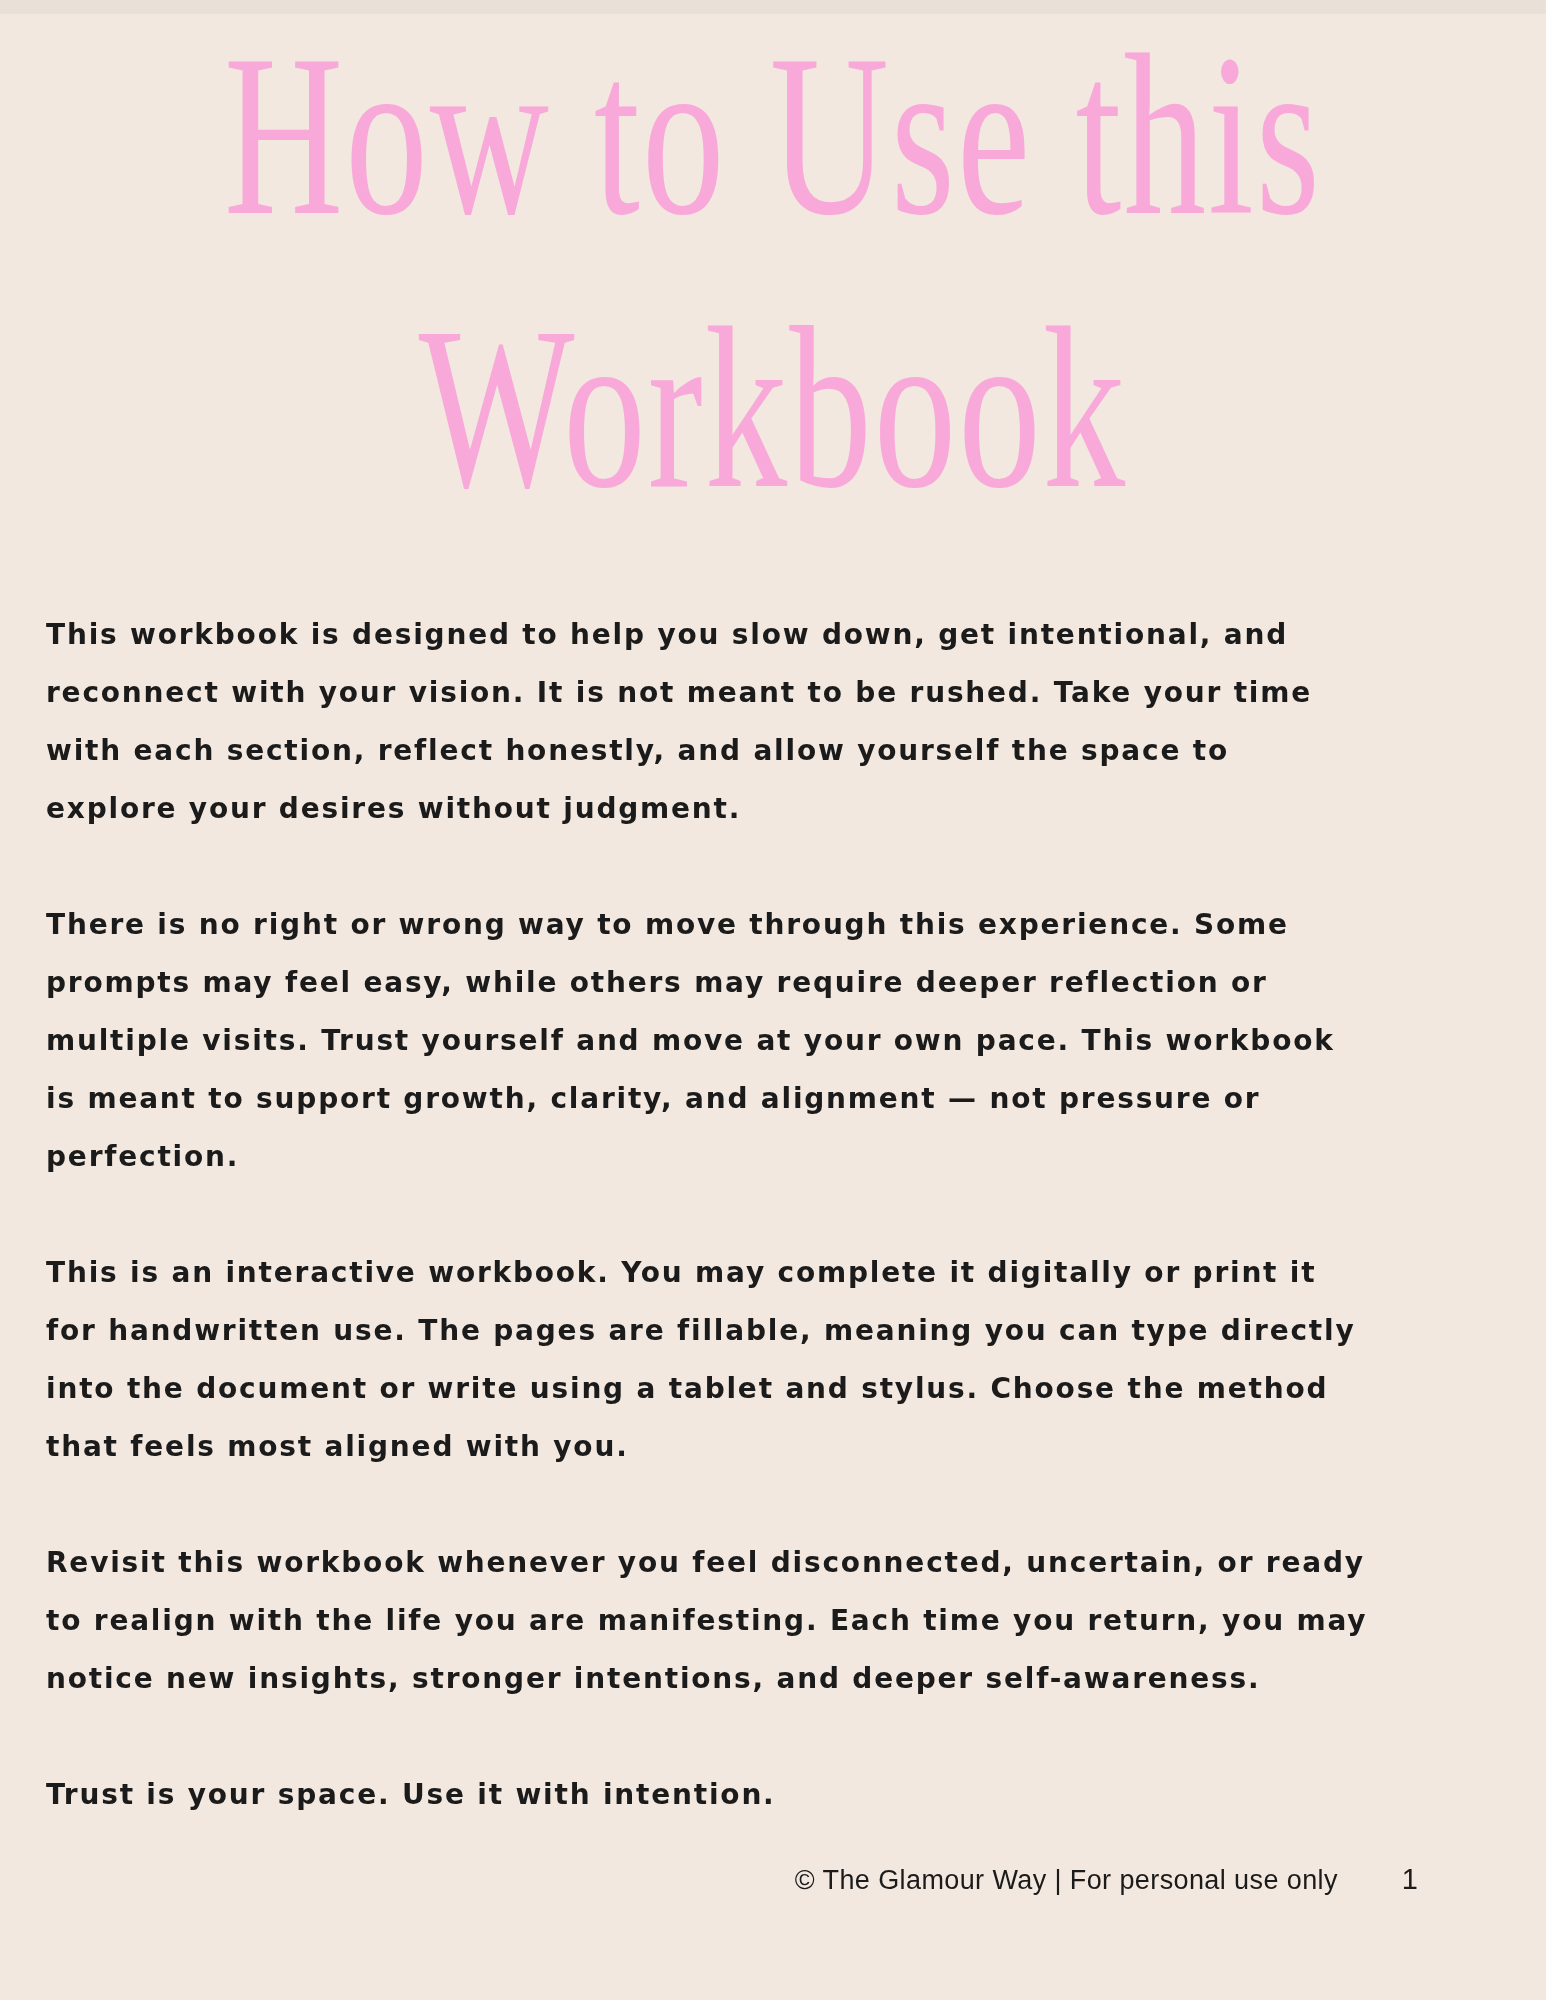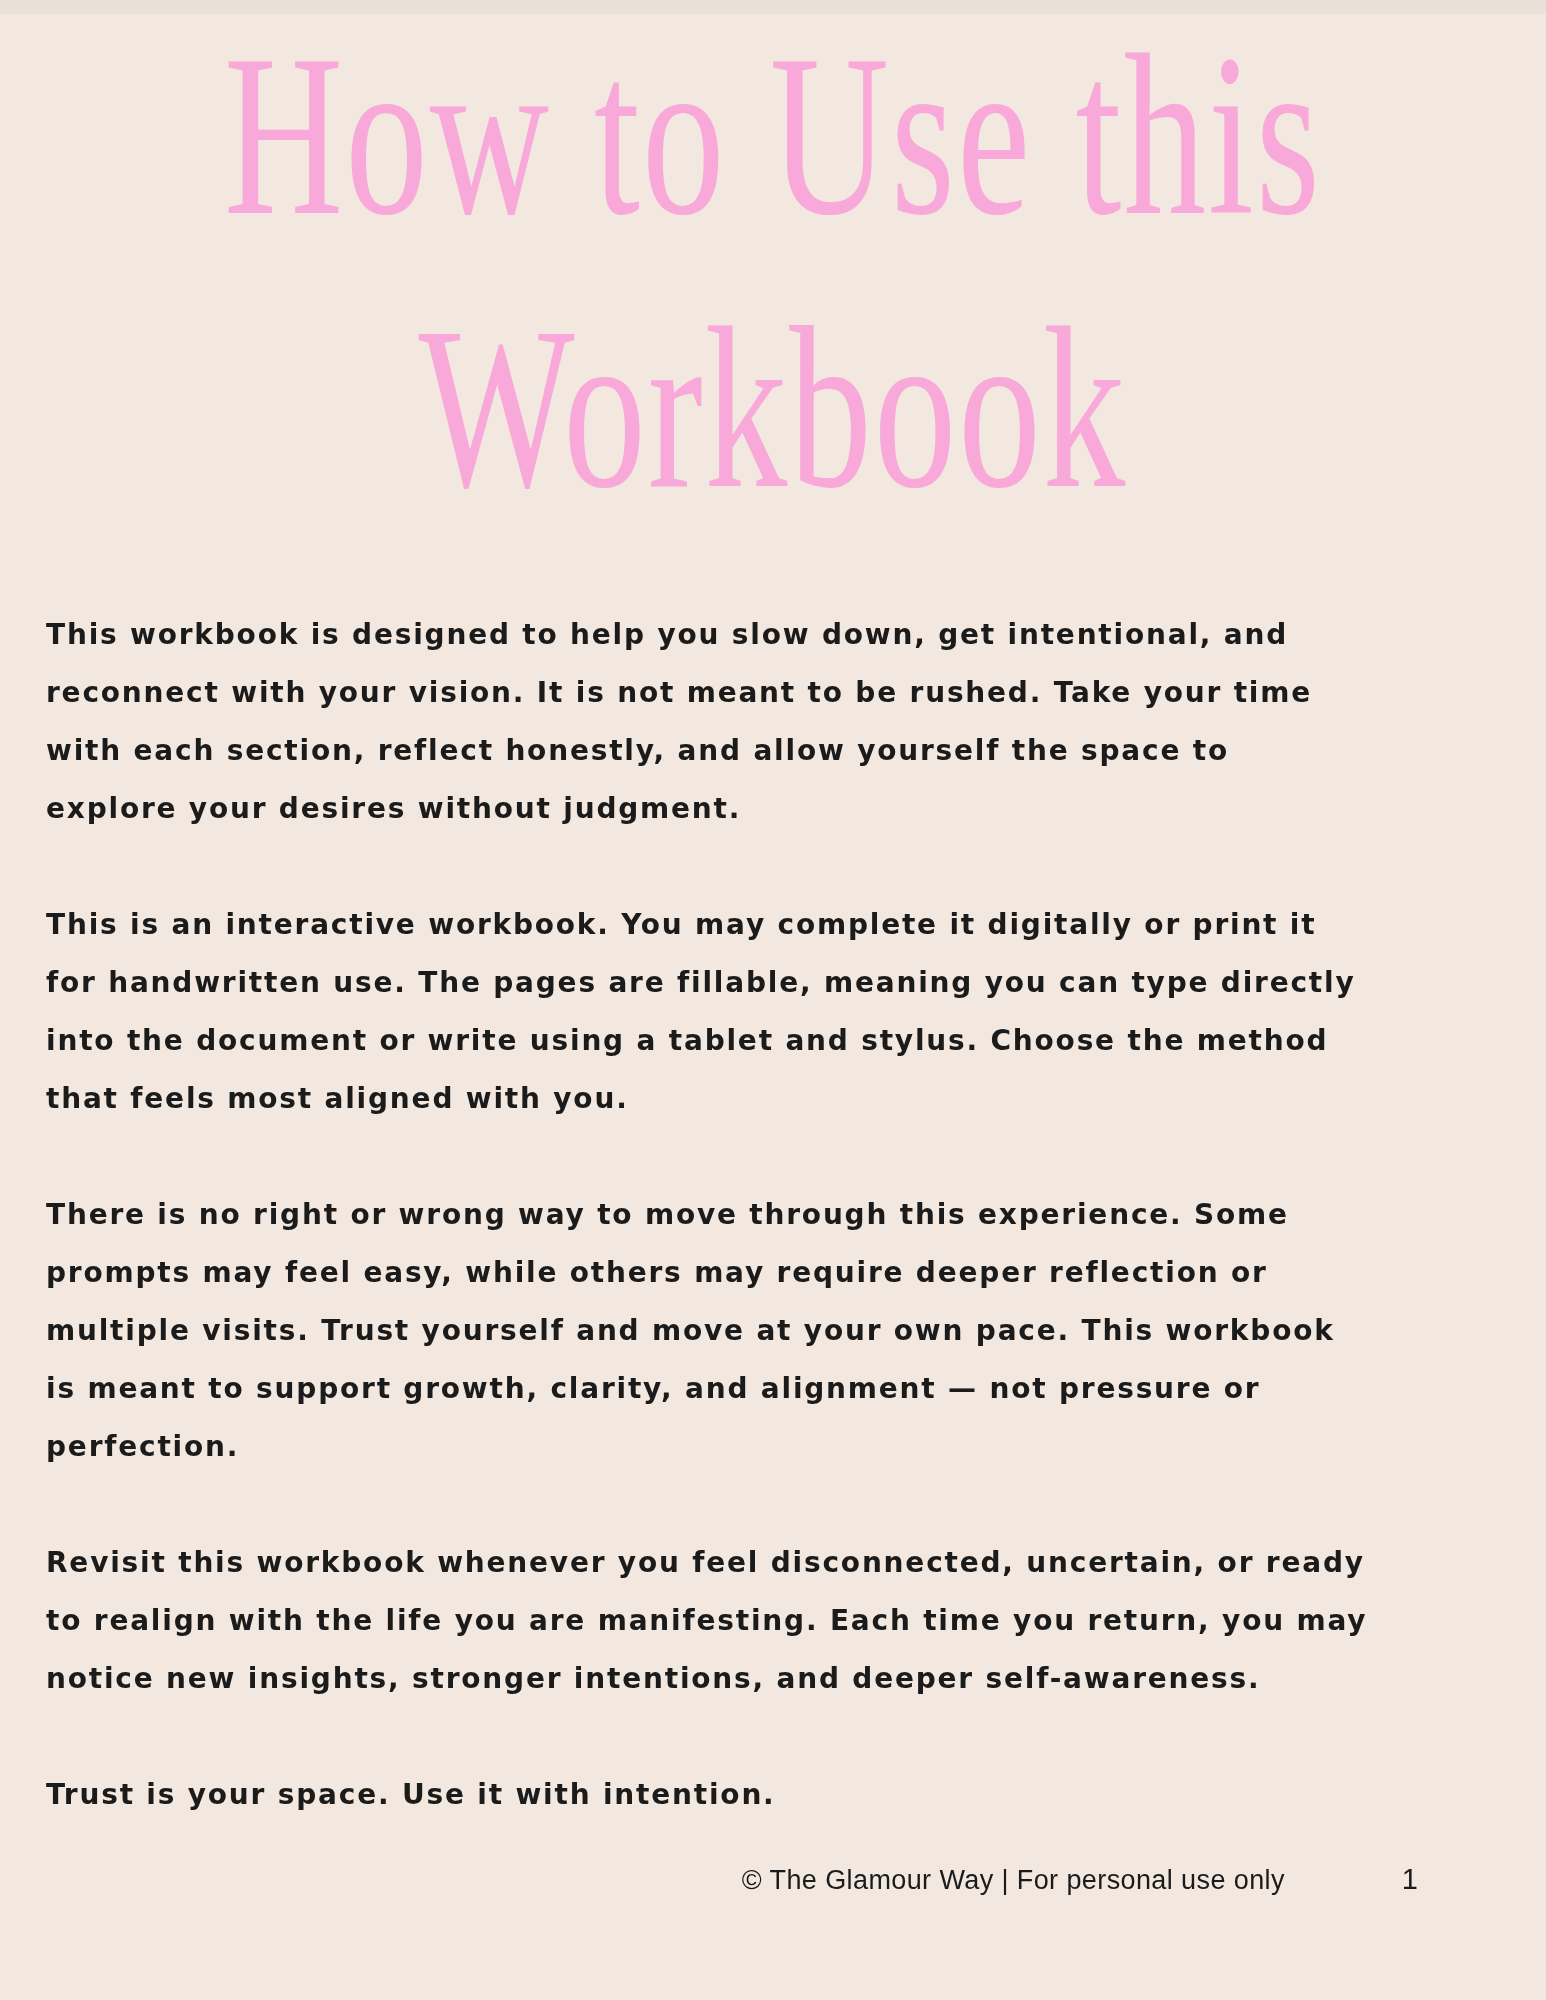--- a/index.html
+++ b/index.html
@@ -48,21 +48,21 @@
     margin-bottom: 0;
   }
   .footer {
     position: absolute;
     top: 1849px;
     left: 9px;
     right: 128px;
     display: flex;
     justify-content: flex-end;
     align-items: baseline;
-    gap: 117px;
+    gap: 64px;
     font-family: "Liberation Sans", sans-serif;
     color: var(--text-dark, #1B1B1B);
   }
   .footer .copyright {
     font-size: 27px;
     letter-spacing: 0.4px;
   }
   .footer .page-number {
     font-size: 29px;
   }
@@ -73,29 +73,29 @@
 <div class="page">
 
   <h1 class="title">How to Use this
 Workbook</h1>
 
   <main class="body-copy">
     <p>This workbook is designed to help you slow down, get intentional, and
 reconnect with your vision. It is not meant to be rushed. Take your time
 with each section, reflect honestly, and allow yourself the space to
 explore your desires without judgment.</p>
-    <p>This is an interactive workbook. You may complete it digitally or print it
-for handwritten use. The pages are fillable, meaning you can type directly
-into the document or write using a tablet and stylus. Choose the method
-that feels most aligned with you.</p>
     <p>There is no right or wrong way to move through this experience. Some
 prompts may feel easy, while others may require deeper reflection or
 multiple visits. Trust yourself and move at your own pace. This workbook
 is meant to support growth, clarity, and alignment — not pressure or
 perfection.</p>
+    <p>This is an interactive workbook. You may complete it digitally or print it
+for handwritten use. The pages are fillable, meaning you can type directly
+into the document or write using a tablet and stylus. Choose the method
+that feels most aligned with you.</p>
     <p>Revisit this workbook whenever you feel disconnected, uncertain, or ready
 to realign with the life you are manifesting. Each time you return, you may
 notice new insights, stronger intentions, and deeper self-awareness.</p>
     <p>Trust is your space. Use it with intention.</p>
   </main>
 
   <div class="footer">
     <span class="copyright">© The Glamour Way | For personal use only</span>
     <span class="page-number">1</span>
   </div>

